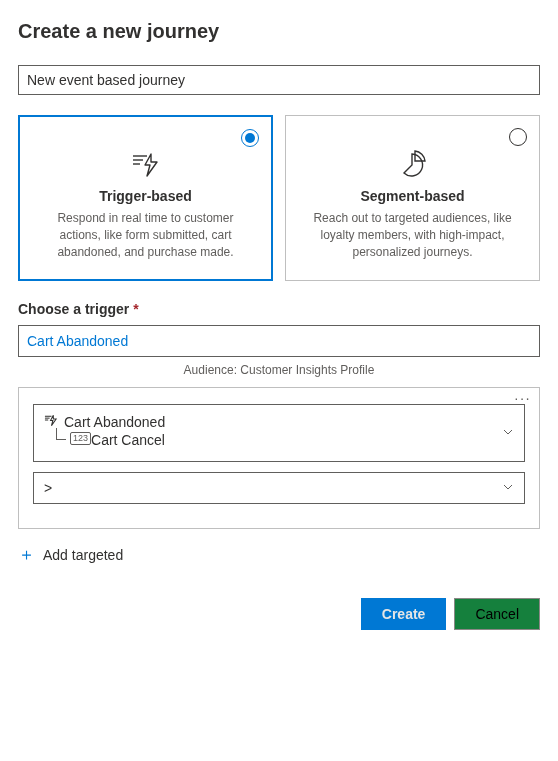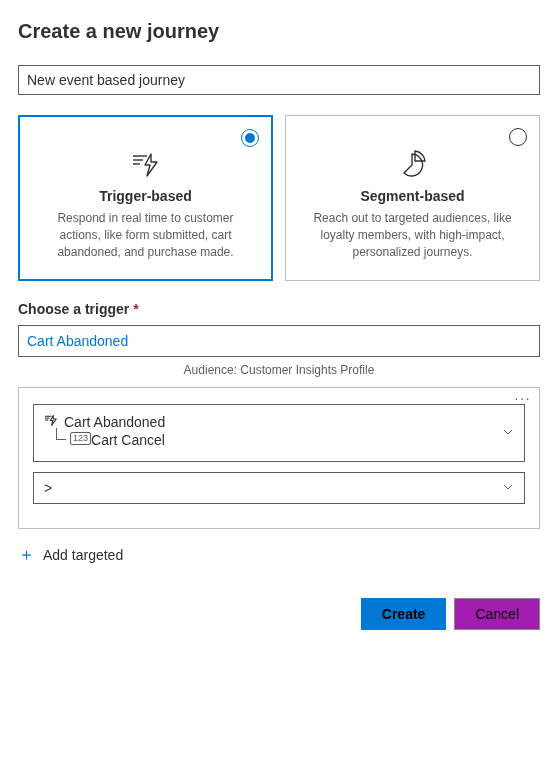--- a/index.html
+++ b/index.html
@@ -148,27 +148,27 @@
       justify-content: flex-end;
       gap: 8px;
       margin-top: 32px;
     }
     .btn {
       height: 32px;
       padding: 0 20px;
       font-size: 14px;
       font-family: inherit;
       border: 1px solid #8a8886;
-      background: #a21caf;
+      background: #15803d;
       cursor: pointer;
     }
     .btn-primary {
       background: #0078d4;
       border-color: #0078d4;
-      color: #000000;
+      color: #e5e5e5;
       font-weight: 600;
     }
   </style>
 </head>
 <body>
 
 <h1>Create a new journey</h1>
 
 <div class="section">
   <input class="text-input" value="New event based journey" style="">

